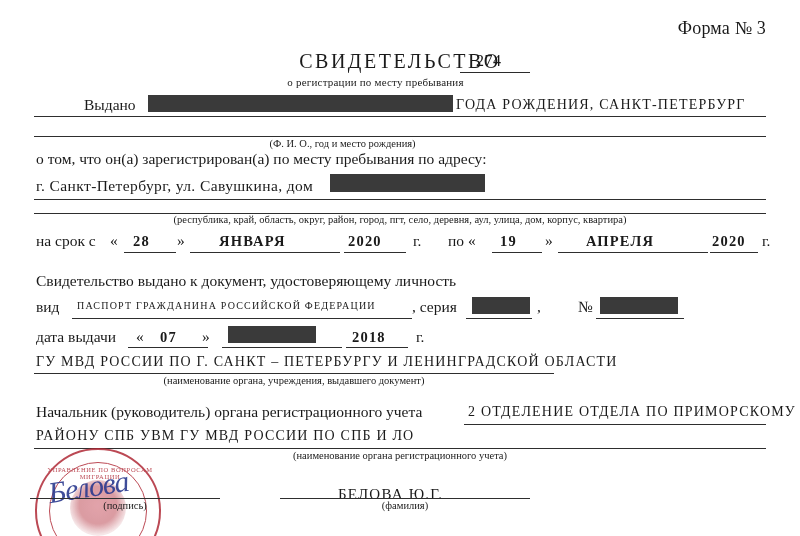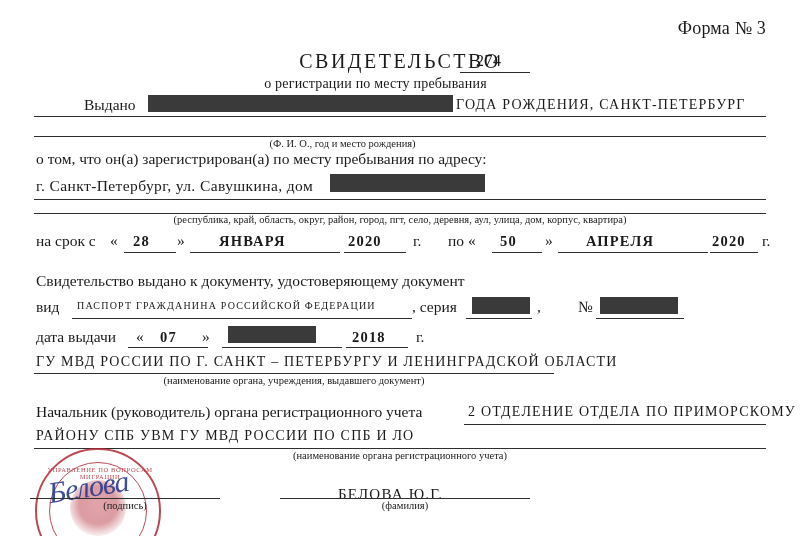--- a/index.html
+++ b/index.html
@@ -51,21 +51,21 @@
     left: 460px;
     width: 70px;
     border-bottom: 1px solid #2b2b2b;
   }
   .subtitle {
     position: absolute;
     top: 76px;
     left: 0;
     width: 751px;
     text-align: center;
-    font-size: 14px;
+    font-size: 11px;
     letter-spacing: 0.2px;
   }
 
   
   .rule {
     position: absolute;
     border-bottom: 1px solid #2e2e2e;
     height: 0;
   }
   .redact {
@@ -190,34 +190,34 @@
   <div class="lbl-sm" style="top:214px; left:0; width:800px;">(республика, край, область, округ, район, город, пгт, село, деревня, аул, улица, дом, корпус, квартира)</div>
 
   <div class="lbl" style="top:232px; left:36px;">на срок с</div>
   <div class="lbl" style="top:232px; left:110px;">«</div>
   <div class="val val-sp" style="top:233px; left:133px; font-weight:bold;">28</div>
   <div class="lbl" style="top:232px; left:177px;">»</div>
   <div class="val val-sp" style="top:233px; left:219px; font-weight:bold;">ЯНВАРЯ</div>
   <div class="val val-sp" style="top:233px; left:348px; font-weight:bold;">2020</div>
   <div class="lbl" style="top:232px; left:413px;">г.</div>
   <div class="lbl" style="top:232px; left:448px;">по «</div>
-  <div class="val val-sp" style="top:233px; left:500px; font-weight:bold;">50</div>
+  <div class="val val-sp" style="top:233px; left:500px; font-weight:bold;">19</div>
   <div class="lbl" style="top:232px; left:545px;">»</div>
   <div class="val val-sp" style="top:233px; left:586px; font-weight:bold;">АПРЕЛЯ</div>
   <div class="val val-sp" style="top:233px; left:712px; font-weight:bold;">2020</div>
   <div class="lbl" style="top:232px; left:762px;">г.</div>
 
   <div class="rule" style="top:252px; left:124px; width:52px;"></div>
   <div class="rule" style="top:252px; left:190px; width:150px;"></div>
   <div class="rule" style="top:252px; left:344px; width:62px;"></div>
   <div class="rule" style="top:252px; left:492px; width:50px;"></div>
   <div class="rule" style="top:252px; left:558px; width:150px;"></div>
   <div class="rule" style="top:252px; left:710px; width:48px;"></div>
 
-  <div class="lbl" style="top:272px; left:36px;">Свидетельство выдано к документу, удостоверяющему документ</div>
+  <div class="lbl" style="top:272px; left:36px;">Свидетельство выдано к документ, удостоверяющему личность</div>
 
   <div class="lbl" style="top:298px; left:36px;">вид</div>
   <div class="val val-sp" style="top:300px; left:77px; font-size:10px;">ПАСПОРТ ГРАЖДАНИНА РОССИЙСКОЙ ФЕДЕРАЦИИ</div>
   <div class="lbl" style="top:298px; left:412px;">, серия</div>
   <div class="redact" style="top:297px; left:472px; width:58px; height:17px;"></div>
   <div class="lbl" style="top:298px; left:537px;">,</div>
   <div class="lbl" style="top:298px; left:578px;">№</div>
   <div class="redact" style="top:297px; left:600px; width:78px; height:17px;"></div>
   <div class="rule" style="top:318px; left:72px; width:340px;"></div>
   <div class="rule" style="top:318px; left:466px; width:66px;"></div>

